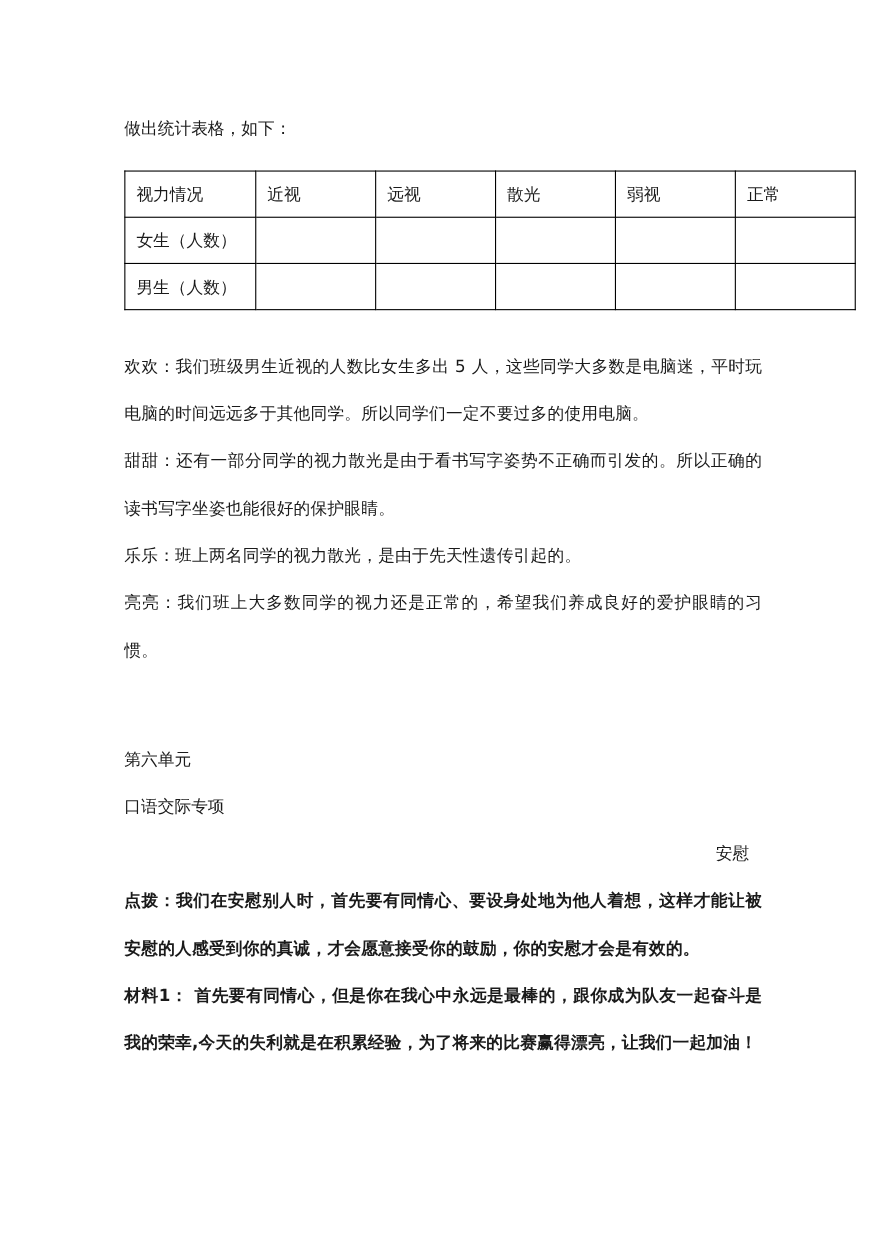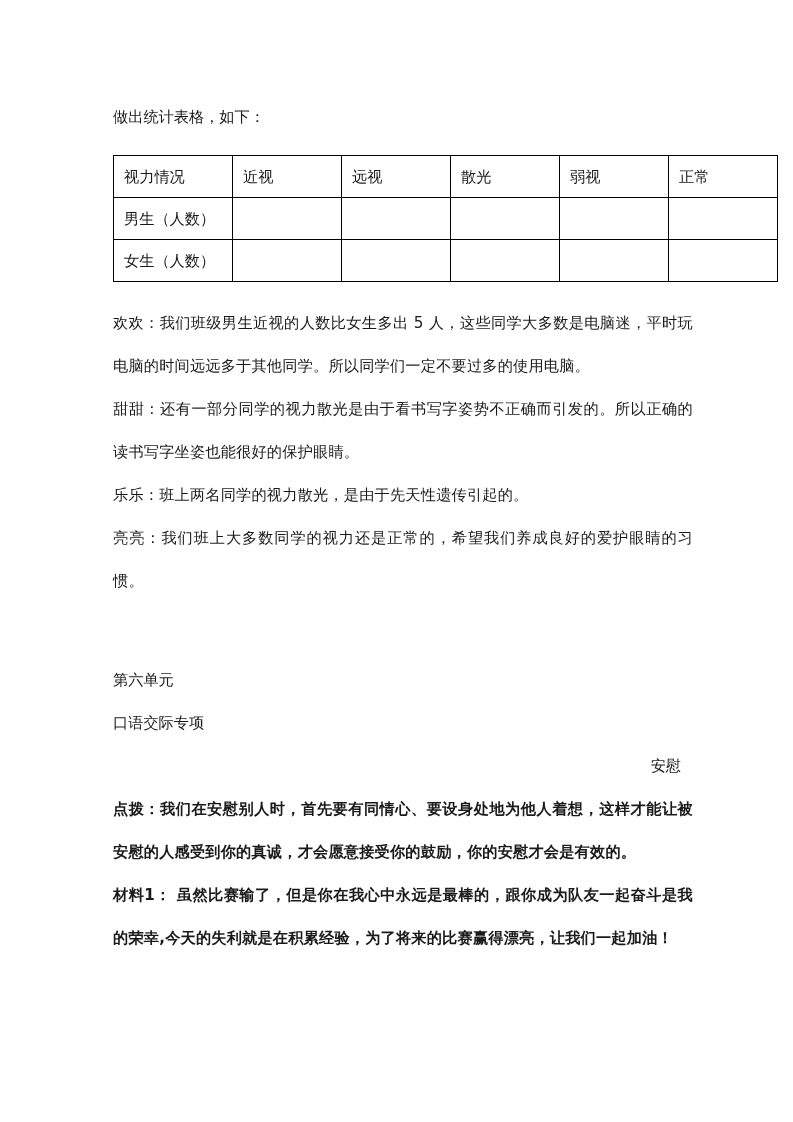--- a/index.html
+++ b/index.html
@@ -50,21 +50,21 @@
     width: 568px;
   }
   .spacer-sm { height: 14px; }
   .spacer-lg { height: 56px; }
 
   
   .stat-table {
     border-collapse: collapse;
     width: 664px;
     margin-top: 16px;
-    margin-bottom: 6px;
+    margin-bottom: 16px;
     table-layout: fixed;
     padding-left: 40px;
   }
   .stat-table td {
     border: 1px solid #000000;
     height: 41px;
     padding: 0 10px;
     font-size: 15.2px;
     vertical-align: middle;
     line-height: 20px;
@@ -96,29 +96,29 @@
       <tbody>
         <tr>
           <td>视力情况</td>
           <td>近视</td>
           <td>远视</td>
           <td>散光</td>
           <td>弱视</td>
           <td>正常</td>
         </tr>
         <tr>
-          <td>男生（人数）</td>
+          <td>女生（人数）</td>
           <td></td>
           <td></td>
           <td></td>
           <td></td>
           <td></td>
         </tr>
         <tr>
-          <td>女生（人数）</td>
+          <td>男生（人数）</td>
           <td></td>
           <td></td>
           <td></td>
           <td></td>
           <td></td>
         </tr>
       </tbody>
     </table>
 
     <div class="spacer-sm"></div>
@@ -129,16 +129,16 @@
     <p class="para">亮亮：我们班上大多数同学的视力还是正常的，希望我们养成良好的爱护眼睛的习惯。</p>
 
     <div class="spacer-lg"></div>
 
     <p class="lead-line">第六单元</p>
     <p class="lead-line">口语交际专项</p>
     <p class="centered">安慰</p>
 
     <p class="para bold">点拨：我们在安慰别人时，首先要有同情心、要设身处地为他人着想，这样才能让被安慰的人感受到你的真诚，才会愿意接受你的鼓励，你的安慰才会是有效的。</p>
 
-    <p class="para bold">材料1： 虽然比赛输了，但是你在我心中永远是最棒的，跟你成为队友一起奋斗是我的荣幸,今天的失利就是在积累经验，为了将来的比赛赢得漂亮，让我们一起加油！</p>
+    <p class="para bold">材料1： 首先要有同情心，但是你在我心中永远是最棒的，跟你成为队友一起奋斗是我的荣幸,今天的失利就是在积累经验，为了将来的比赛赢得漂亮，让我们一起加油！</p>
 
   </div>
 </div>
 
 </body></html>

